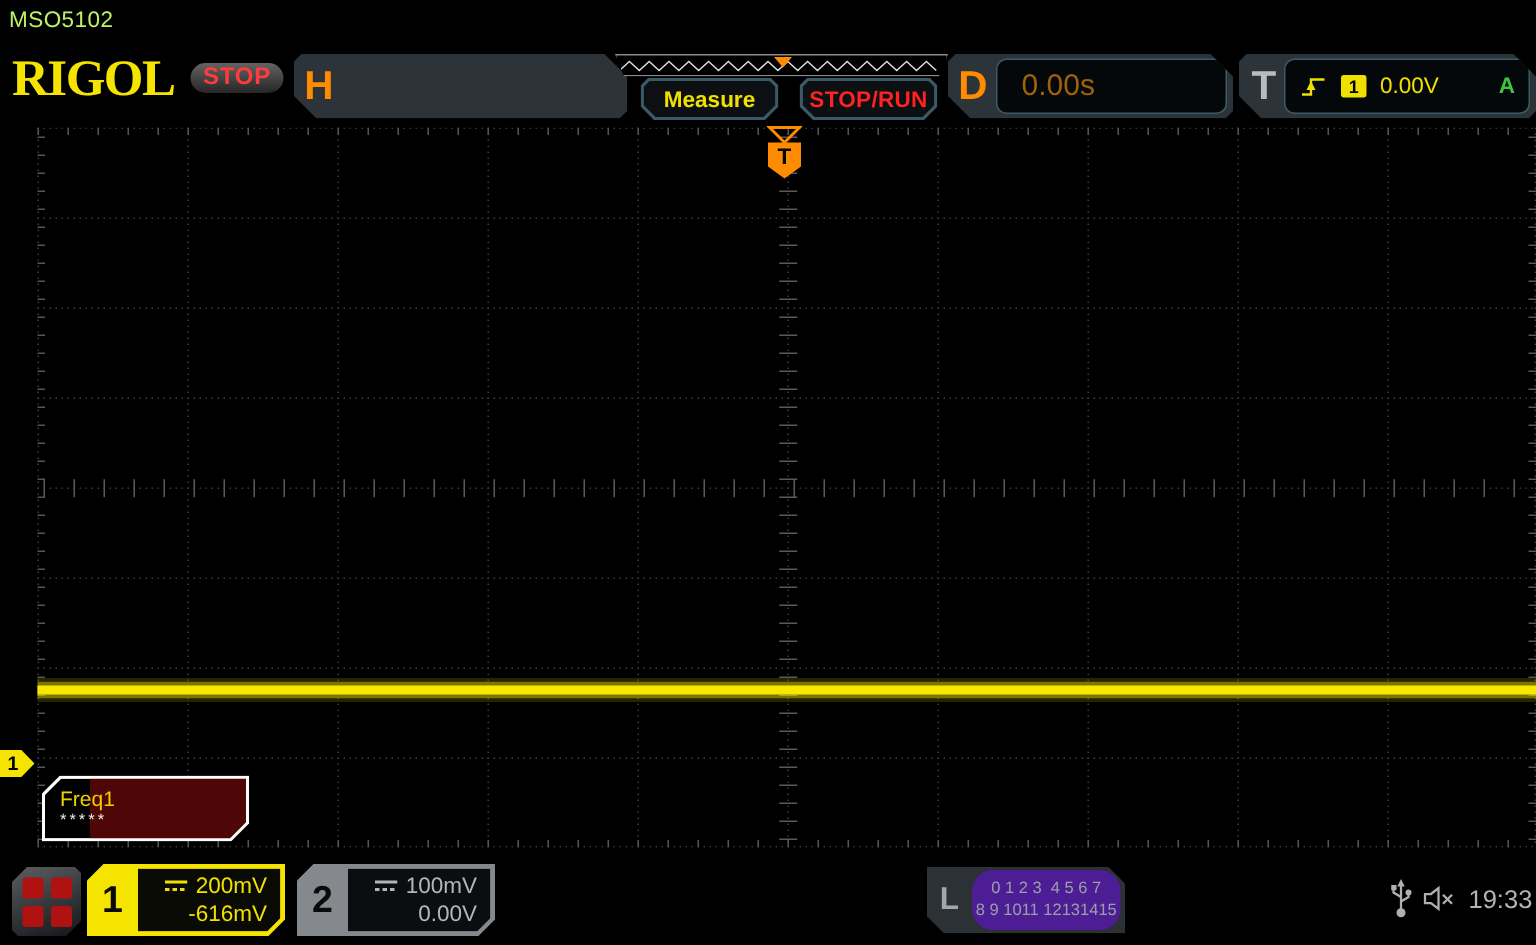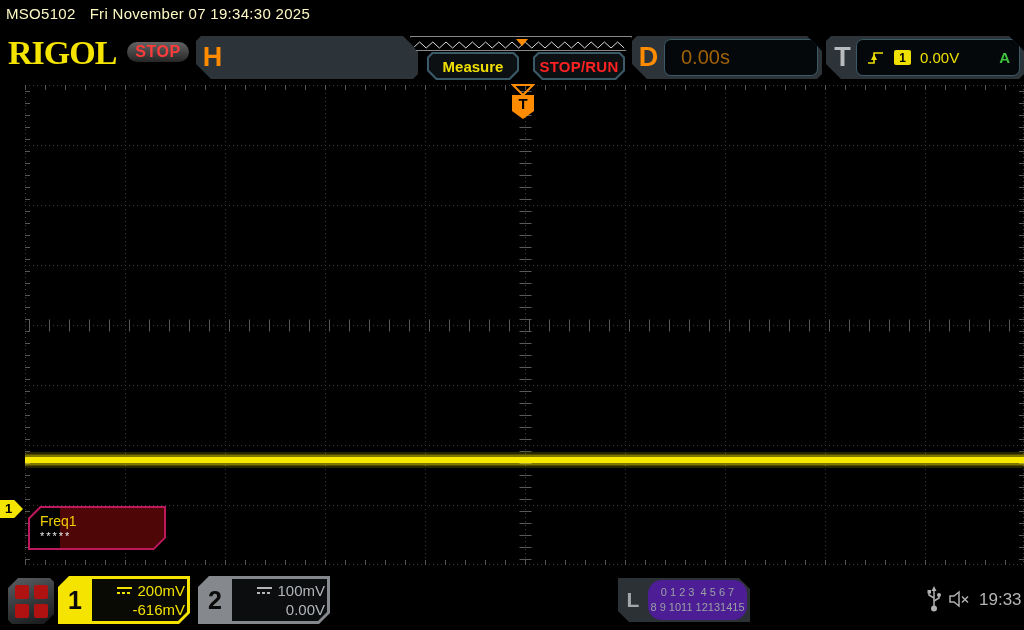--- a/index.html
+++ b/index.html
@@ -4,21 +4,21 @@
 <style>
   * { margin:0; padding:0; box-sizing:border-box; }
   html,body { background:#000; }
   #screen {
     position:relative; width:1024px; height:630px; background:#000;
     font-family:"Liberation Sans", sans-serif; overflow:hidden;
   }
   .abs { position:absolute; }
 
   
-  .titlebar { left:6px; top:5px; display:flex; gap:14px; color:#fef9c3; font-size:15px; letter-spacing:.3px; }
+  .titlebar { left:6px; top:5px; display:flex; gap:14px; color:#bef264; font-size:15px; letter-spacing:.3px; }
 
   
   .brand { left:8px; top:34px; font-family:"Liberation Serif", serif; font-weight:bold;
            font-size:34px; color:#f5e400; letter-spacing:-1px; }
   .stop-pill { left:127px; top:42px; width:62px; height:20px; border-radius:16px;
            background:linear-gradient(180deg,#636363,#262626);
            display:flex; align-items:center; justify-content:center;
            color:#ff3b3b; font-weight:bold; font-size:16px; letter-spacing:.5px; }
 
   .tb-panel { background:#2c343a; height:43px; top:36px;
@@ -64,21 +64,21 @@
 
   
   #grat { left:0; top:85px; }
   .trig-marker-wrap { left:511px; top:84px; width:24px; height:38px; }
   .trig-marker-wrap text { font:bold 15px "Liberation Sans",sans-serif; fill:#000; }
   .ch1-marker { left:0; top:500px; width:23px; height:18px; background:#f5e400;
            clip-path:polygon(0 0,62% 0,100% 50%,62% 100%,0 100%);
            color:#000; font-size:13px; font-weight:bold; line-height:18px; padding-left:5px; }
 
   
-  .meas-box { left:28px; top:506px; width:138px; height:44px; background:#be185d;
+  .meas-box { left:28px; top:517px; width:138px; height:44px; background:#ffffff;
            clip-path:polygon(12px 0,100% 0,100% calc(100% - 12px),calc(100% - 12px) 100%,0 100%,0 12px);padding-left:15px; }
   .meas-face { position:absolute; left:2px; top:2px; right:2px; bottom:2px; background:#000;
            clip-path:polygon(11px 0,100% 0,100% calc(100% - 11px),calc(100% - 11px) 100%,0 100%,0 11px); }
   .meas-red { position:absolute; left:30px; top:0; right:0; bottom:0; background:#4e0606; }
   .meas-name { position:absolute; left:10px; top:5px; color:#f0d000; font-size:14px; }
   .meas-val  { position:absolute; left:10px; bottom:6px; color:#ececec; font-size:11px; letter-spacing:2px; }
 
   
   .menu-btn { left:8px; top:578px; width:46px; height:46px;
            background:linear-gradient(160deg,#5a5e62,#141618);
@@ -91,21 +91,21 @@
   .ch-badge { top:576px; width:132px; height:48px;
            clip-path:polygon(11px 0,100% 0,100% calc(100% - 11px),calc(100% - 11px) 100%,0 100%,0 11px); }
   .ch1-badge { left:58px; background:#f5e400; }
   .ch2-badge { left:198px; background:#85898d; }
   .ch-num { position:absolute; left:0; top:0; width:34px; height:100%;
            display:flex; align-items:center; justify-content:center;
            font-size:25px; font-weight:bold; color:#0a0a0a; }
   .ch-inner { position:absolute; left:34px; top:3px; right:3px; bottom:3px;
            clip-path:polygon(0 0,100% 0,100% calc(100% - 9px),calc(100% - 9px) 100%,0 100%);
            display:flex; flex-direction:column; justify-content:center; align-items:flex-end;
-           padding-right:2px; font-size:15px; line-height:19px; }
+           padding-right:9px; font-size:15px; line-height:19px; }
   .ch1-badge .ch-inner { background:#0a0a04; color:#f0e000; }
   .ch2-badge .ch-inner { background:#0b0d0f; color:#b2b6b9; }
   .ch-row1 { display:flex; align-items:center; gap:5px; }
 
   .lpanel { left:618px; top:578px; width:132px; height:44px; background:#2c3135;
            clip-path:polygon(0 0, calc(100% - 11px) 0, 100% 11px, 100% 100%, 11px 100%, 0 calc(100% - 11px)); }
   .llabel { position:absolute; left:0; top:0; width:30px; height:100%;
            display:flex; align-items:center; justify-content:center;
            color:#a2a7ab; font-size:21px; font-weight:bold; }
   .linner { position:absolute; left:30px; top:2px; right:3px; bottom:2px; background:#4c1d95;
@@ -116,21 +116,20 @@
   .spk-wrap { left:948px; top:589px; }
   .clock { left:979px; top:590px; font-size:17px; color:#b4b4b4; }
 </style>
 </head>
 <body>
 
 <div id="screen">
 
   <div class="abs titlebar">
     <span>MSO5102</span>
-    <span>Fri November 07 19:34:30 2025</span>
   </div>
 
   <div class="abs brand">RIGOL</div>
   <div class="abs stop-pill">STOP</div>
 
   <div class="abs tb-panel hpanel">
     <div class="tb-label lbl-orange">H</div>
   </div>
 
   <div class="abs preview">

